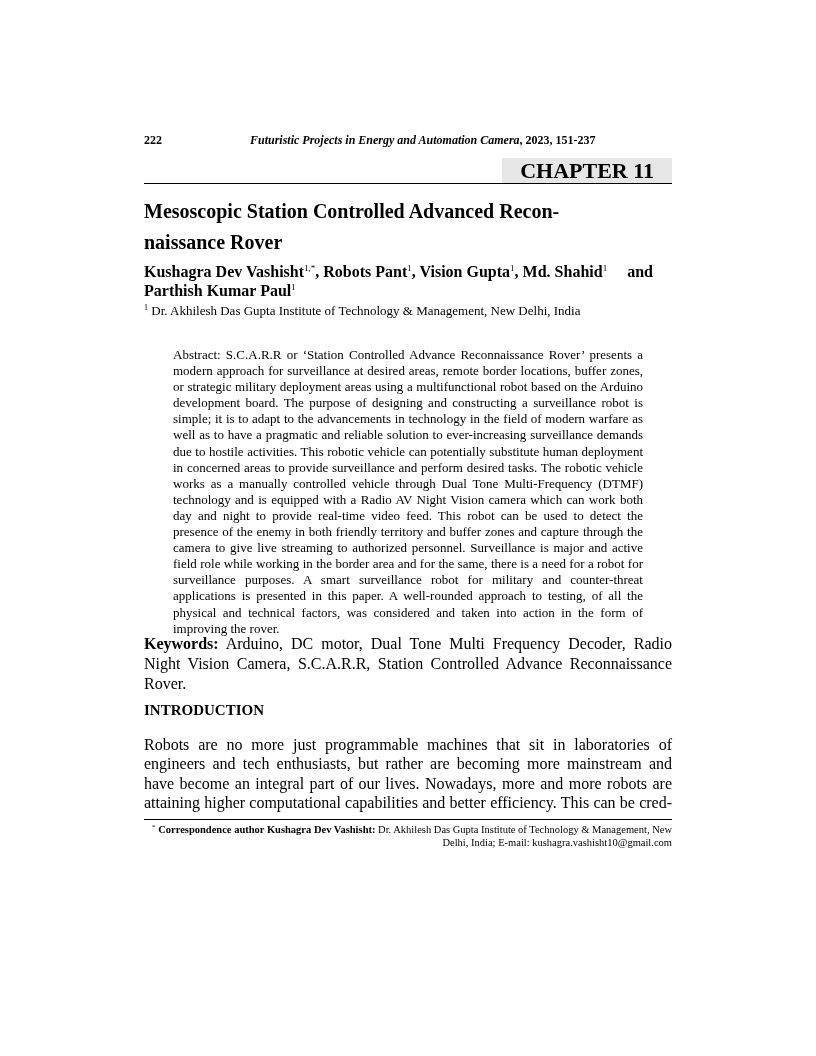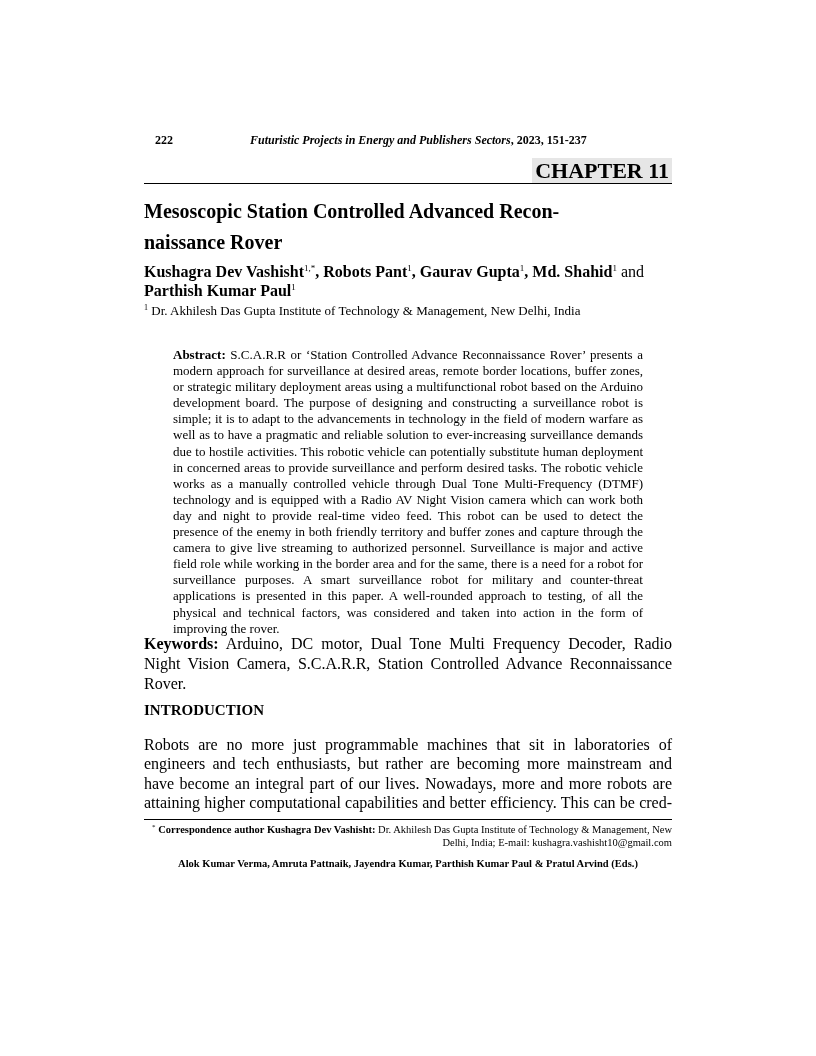--- a/index.html
+++ b/index.html
@@ -1,75 +1,74 @@
 <!DOCTYPE html>
 <html><head>
 <meta charset="utf-8">
 <style>
   html, body { margin: 0; padding: 0; background: #ffffff; }
   body { width: 816px; height: 1056px; position: relative; overflow: hidden;
          font-family: "Liberation Serif", "DejaVu Serif", serif; color: #000; }
   .abs { position: absolute; }
   .running-head { left: 144px; top: 133px; width: 528px; font-size: 12px; font-weight: bold; }
-  .running-head .page-num { position: absolute; left: 11px; top: 0; }
+  .running-head .page-num { position: absolute; left: 0; top: 0; }
   .running-head .journal { position: absolute; left: 106px; top: 0; white-space: nowrap; }
   .running-head .journal i { font-style: italic; }
-  .chapter-box { right: 144px; top: 158px; background: #e6e6e6; padding: 0 3px;
+  .chapter-box { right: 144px; top: 158px; background: #e6e6e6; padding: 0 18px;
                  font-size: 22px; font-weight: bold; line-height: 26px; }
   .chapter-rule { left: 144px; top: 183px; width: 528px; height: 1px; background: #000; }
   .title { left: 144px; top: 196px; width: 528px; font-size: 20px; font-weight: bold;
            line-height: 31px; text-align: justify; text-align-last: left; }
   .authors { left: 144px; top: 262px; width: 528px; font-size: 16px; line-height: 19px; font-weight: bold;
              text-align: justify; }
   .authors sup { font-size: 9px; font-weight: normal; vertical-align: 6px; line-height: 0; }
-  .authors .nb { font-weight: normal; }
+  .authors .nb { font-weight: bold; margin-left: 16px; }
   .affil { left: 144px; top: 303px; width: 528px; font-size: 13px; line-height: 16px; }
   .affil sup { font-size: 8px; vertical-align: 5px; line-height: 0; }
   .abstract { left: 173px; top: 347px; width: 470px; font-size: 13px; line-height: 16.1px;
               text-align: justify; text-align-last: left; }
-  .abstract b { font-weight: bold; margin-top: 32px; }
+  .abstract b { font-weight: normal; margin-top: 32px; }
   .keywords { left: 144px; top: 634px; width: 528px; font-size: 16px; line-height: 20px;
               text-align: justify; text-align-last: left; }
   .intro-head { left: 144px; top: 702px; font-size: 15px; font-weight: bold; }
   .intro-body { left: 144px; top: 735px; width: 528px; font-size: 16px; line-height: 19.3px;
                 text-align: justify; text-align-last: justify; }
   .foot-rule { left: 144px; top: 819px; width: 528px; height: 1px; background: #000; }
   .footnote { left: 144px; top: 823px; width: 528px; font-size: 10.5px; line-height: 13px; text-align: right; }
   .footnote sup { font-size: 7px; vertical-align: 4px; line-height: 0; }
   .editors { left: 144px; top: 857px; width: 528px; font-size: 10.5px; font-weight: bold;
              line-height: 14px; text-align: center; }
 </style>
 </head>
 <body>
 
 <div class="abs running-head">
   <span class="page-num">222</span>
-  <span class="journal"><i>Futuristic Projects in Energy and Publishers Sectors</i><span>, 2023, 151-237</span></span>
+  <span class="journal"><i>Futuristic Projects in Energy and Automation Camera</i><span>, 2023, 151-237</span></span>
 </div>
 
 <div class="abs chapter-box">CHAPTER 11</div>
 <div class="abs chapter-rule"></div>
 
 <div class="abs title">Mesoscopic Station Controlled Advanced Recon-<br>naissance Rover</div>
 
 <div class="abs authors">
   <span><span>Kushagra Dev Vashisht</span><sup>1,*</sup><span>, </span></span>
   <span><span>Robots Pant</span><sup>1</sup><span>, </span></span>
-  <span><span>Gaurav Gupta</span><sup>1</sup><span>, </span></span>
+  <span><span>Vision Gupta</span><sup>1</sup><span>, </span></span>
   <span><span>Md. Shahid</span><sup>1</sup><span class="nb"> and </span></span><br>
   <span><span>Parthish Kumar Paul</span><sup>1</sup></span>
 </div>
 
 <div class="abs affil"><sup>1</sup><span> Dr. Akhilesh Das Gupta Institute of Technology &amp; Management, New Delhi, India</span></div>
 
 <div class="abs abstract"><b>Abstract:</b><span> S.C.A.R.R or ‘Station Controlled Advance Reconnaissance Rover’ presents a modern approach for surveillance at desired areas, remote border locations, buffer zones, or strategic military deployment areas using a multifunctional robot based on the Arduino development board. The purpose of designing and constructing a surveillance robot is simple; it is to adapt to the advancements in technology in the field of modern warfare as well as to have a pragmatic and reliable solution to ever-increasing surveillance demands due to hostile activities. This robotic vehicle can potentially substitute human deployment in concerned areas to provide surveillance and perform desired tasks. The robotic vehicle works as a manually controlled vehicle through Dual Tone Multi-Frequency (DTMF) technology and is equipped with a Radio AV Night Vision camera which can work both day and night to provide real-time video feed. This robot can be used to detect the presence of the enemy in both friendly territory and buffer zones and capture through the camera to give live streaming to authorized personnel. Surveillance is major and active field role while working in the border area and for the same, there is a need for a robot for surveillance purposes. A smart surveillance robot for military and counter-threat applications is presented in this paper. A well-rounded approach to testing, of all the physical and technical factors, was considered and taken into action in the form of improving the rover.</span></div>
 
 <div class="abs keywords"><b>Keywords:</b><span> Arduino, DC motor, Dual Tone Multi Frequency Decoder, Radio Night Vision Camera, S.C.A.R.R, Station Controlled Advance Reconnaissance Rover.</span></div>
 
 <div class="abs intro-head">INTRODUCTION</div>
 <div class="abs intro-body">Robots are no more just programmable machines that sit in laboratories of engineers and tech enthusiasts, but rather are becoming more mainstream and have become an integral part of our lives. Nowadays, more and more robots are attaining higher computational capabilities and better efficiency. This can be cred-</div>
 
 <div class="abs foot-rule"></div>
 <div class="abs footnote"><sup>*</sup><b> Correspondence author Kushagra Dev Vashisht:</b><span> Dr. Akhilesh Das Gupta Institute of Technology &amp; Management, New Delhi, India; E-mail: kushagra.vashisht10@gmail.com</span></div>
 
 <div class="abs editors">
-  <div>Alok Kumar Verma, Amruta Pattnaik, Jayendra Kumar, Parthish Kumar Paul &amp; Pratul Arvind (Eds.)</div>
 </div>
 
 </body></html>

